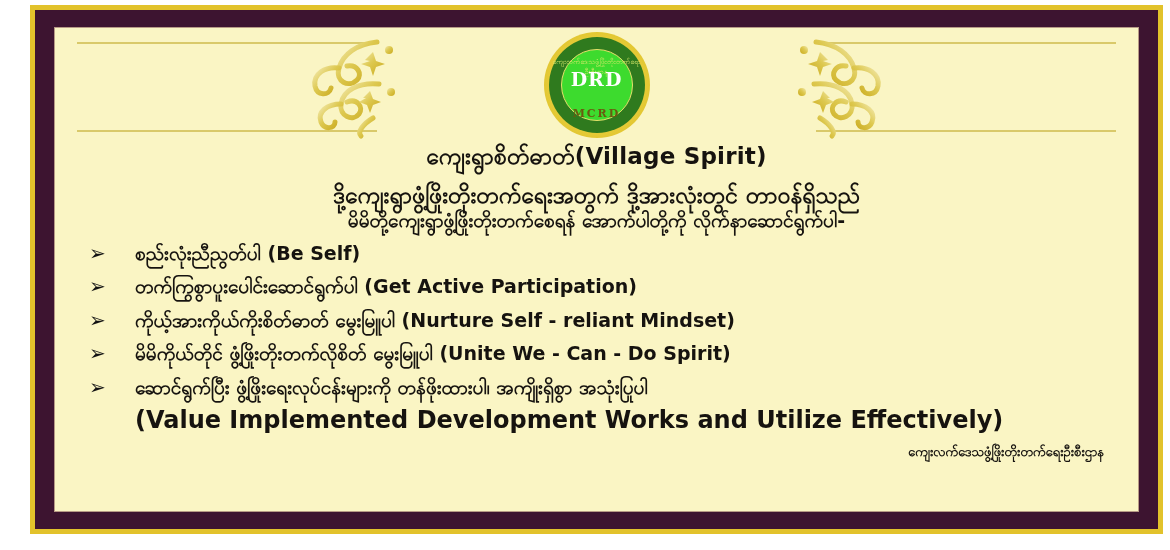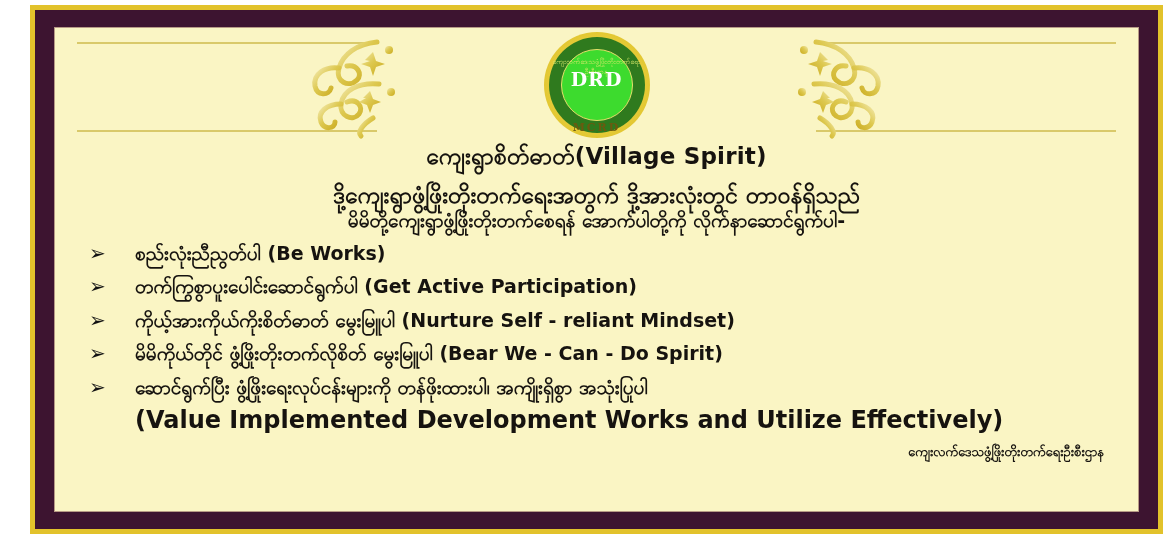--- a/index.html
+++ b/index.html
@@ -117,21 +117,21 @@
     left: 0; right: 0;
     top: 25px;
     text-align: center;
     font-size: 7px;
     color: #d8e86a;
     letter-spacing: .4px;
   }
   .seal-arc-bot {
     position: absolute;
     left: 0; right: 0;
-    bottom: 4px;
+    bottom: 18px;
     text-align: center;
     font-family: "DejaVu Serif", "Liberation Serif", serif;
     font-size: 11px;
     font-weight: 700;
     color: #6b5a10;
     letter-spacing: 2px;
   }
 
   
   .content {
@@ -278,33 +278,33 @@
           <div class="title-mm">ကျေးရွာစိတ်ဓာတ်(Village Spirit)</div>
 
           <div class="subtitle-mm">ဒို့ကျေးရွာဖွံ့ဖြိုးတိုးတက်ရေးအတွက် ဒို့အားလုံးတွင် တာဝန်ရှိသည်</div>
 
 
           <div class="intro-mm">မိမိတို့ကျေးရွာဖွံ့ဖြိုးတိုးတက်စေရန် အောက်ပါတို့ကို လိုက်နာဆောင်ရွက်ပါ-</div>
 
           <ul class="bullets">
             <li class="bullet">
               <span class="bullet-marker">➢</span>
-              <span class="bullet-text">စည်းလုံးညီညွတ်ပါ (Be Works)</span>
+              <span class="bullet-text">စည်းလုံးညီညွတ်ပါ (Be Self)</span>
             </li>
             <li class="bullet">
               <span class="bullet-marker">➢</span>
               <span class="bullet-text">တက်ကြွစွာပူးပေါင်းဆောင်ရွက်ပါ (Get Active Participation)</span>
             </li>
             <li class="bullet">
               <span class="bullet-marker">➢</span>
               <span class="bullet-text">ကိုယ့်အားကိုယ်ကိုးစိတ်ဓာတ် မွေးမြူပါ (Nurture Self - reliant Mindset)</span>
             </li>
             <li class="bullet">
               <span class="bullet-marker">➢</span>
-              <span class="bullet-text">မိမိကိုယ်တိုင် ဖွံ့ဖြိုးတိုးတက်လိုစိတ် မွေးမြူပါ  (Bear We - Can - Do Spirit)</span>
+              <span class="bullet-text">မိမိကိုယ်တိုင် ဖွံ့ဖြိုးတိုးတက်လိုစိတ် မွေးမြူပါ  (Unite We - Can - Do Spirit)</span>
             </li>
             <li class="bullet">
               <span class="bullet-marker">➢</span>
               <span class="bullet-text">ဆောင်ရွက်ပြီး ဖွံ့ဖြိုးရေးလုပ်ငန်းများကို တန်ဖိုးထားပါ၊ အကျိုးရှိစွာ အသုံးပြုပါ</span>
             </li>
           </ul>
 
           <div class="bullet-cont">(Value Implemented Development Works and Utilize Effectively)</div>
 
           <div class="footer-mm">ကျေးလက်ဒေသဖွံ့ဖြိုးတိုးတက်ရေးဦးစီးဌာန</div>

